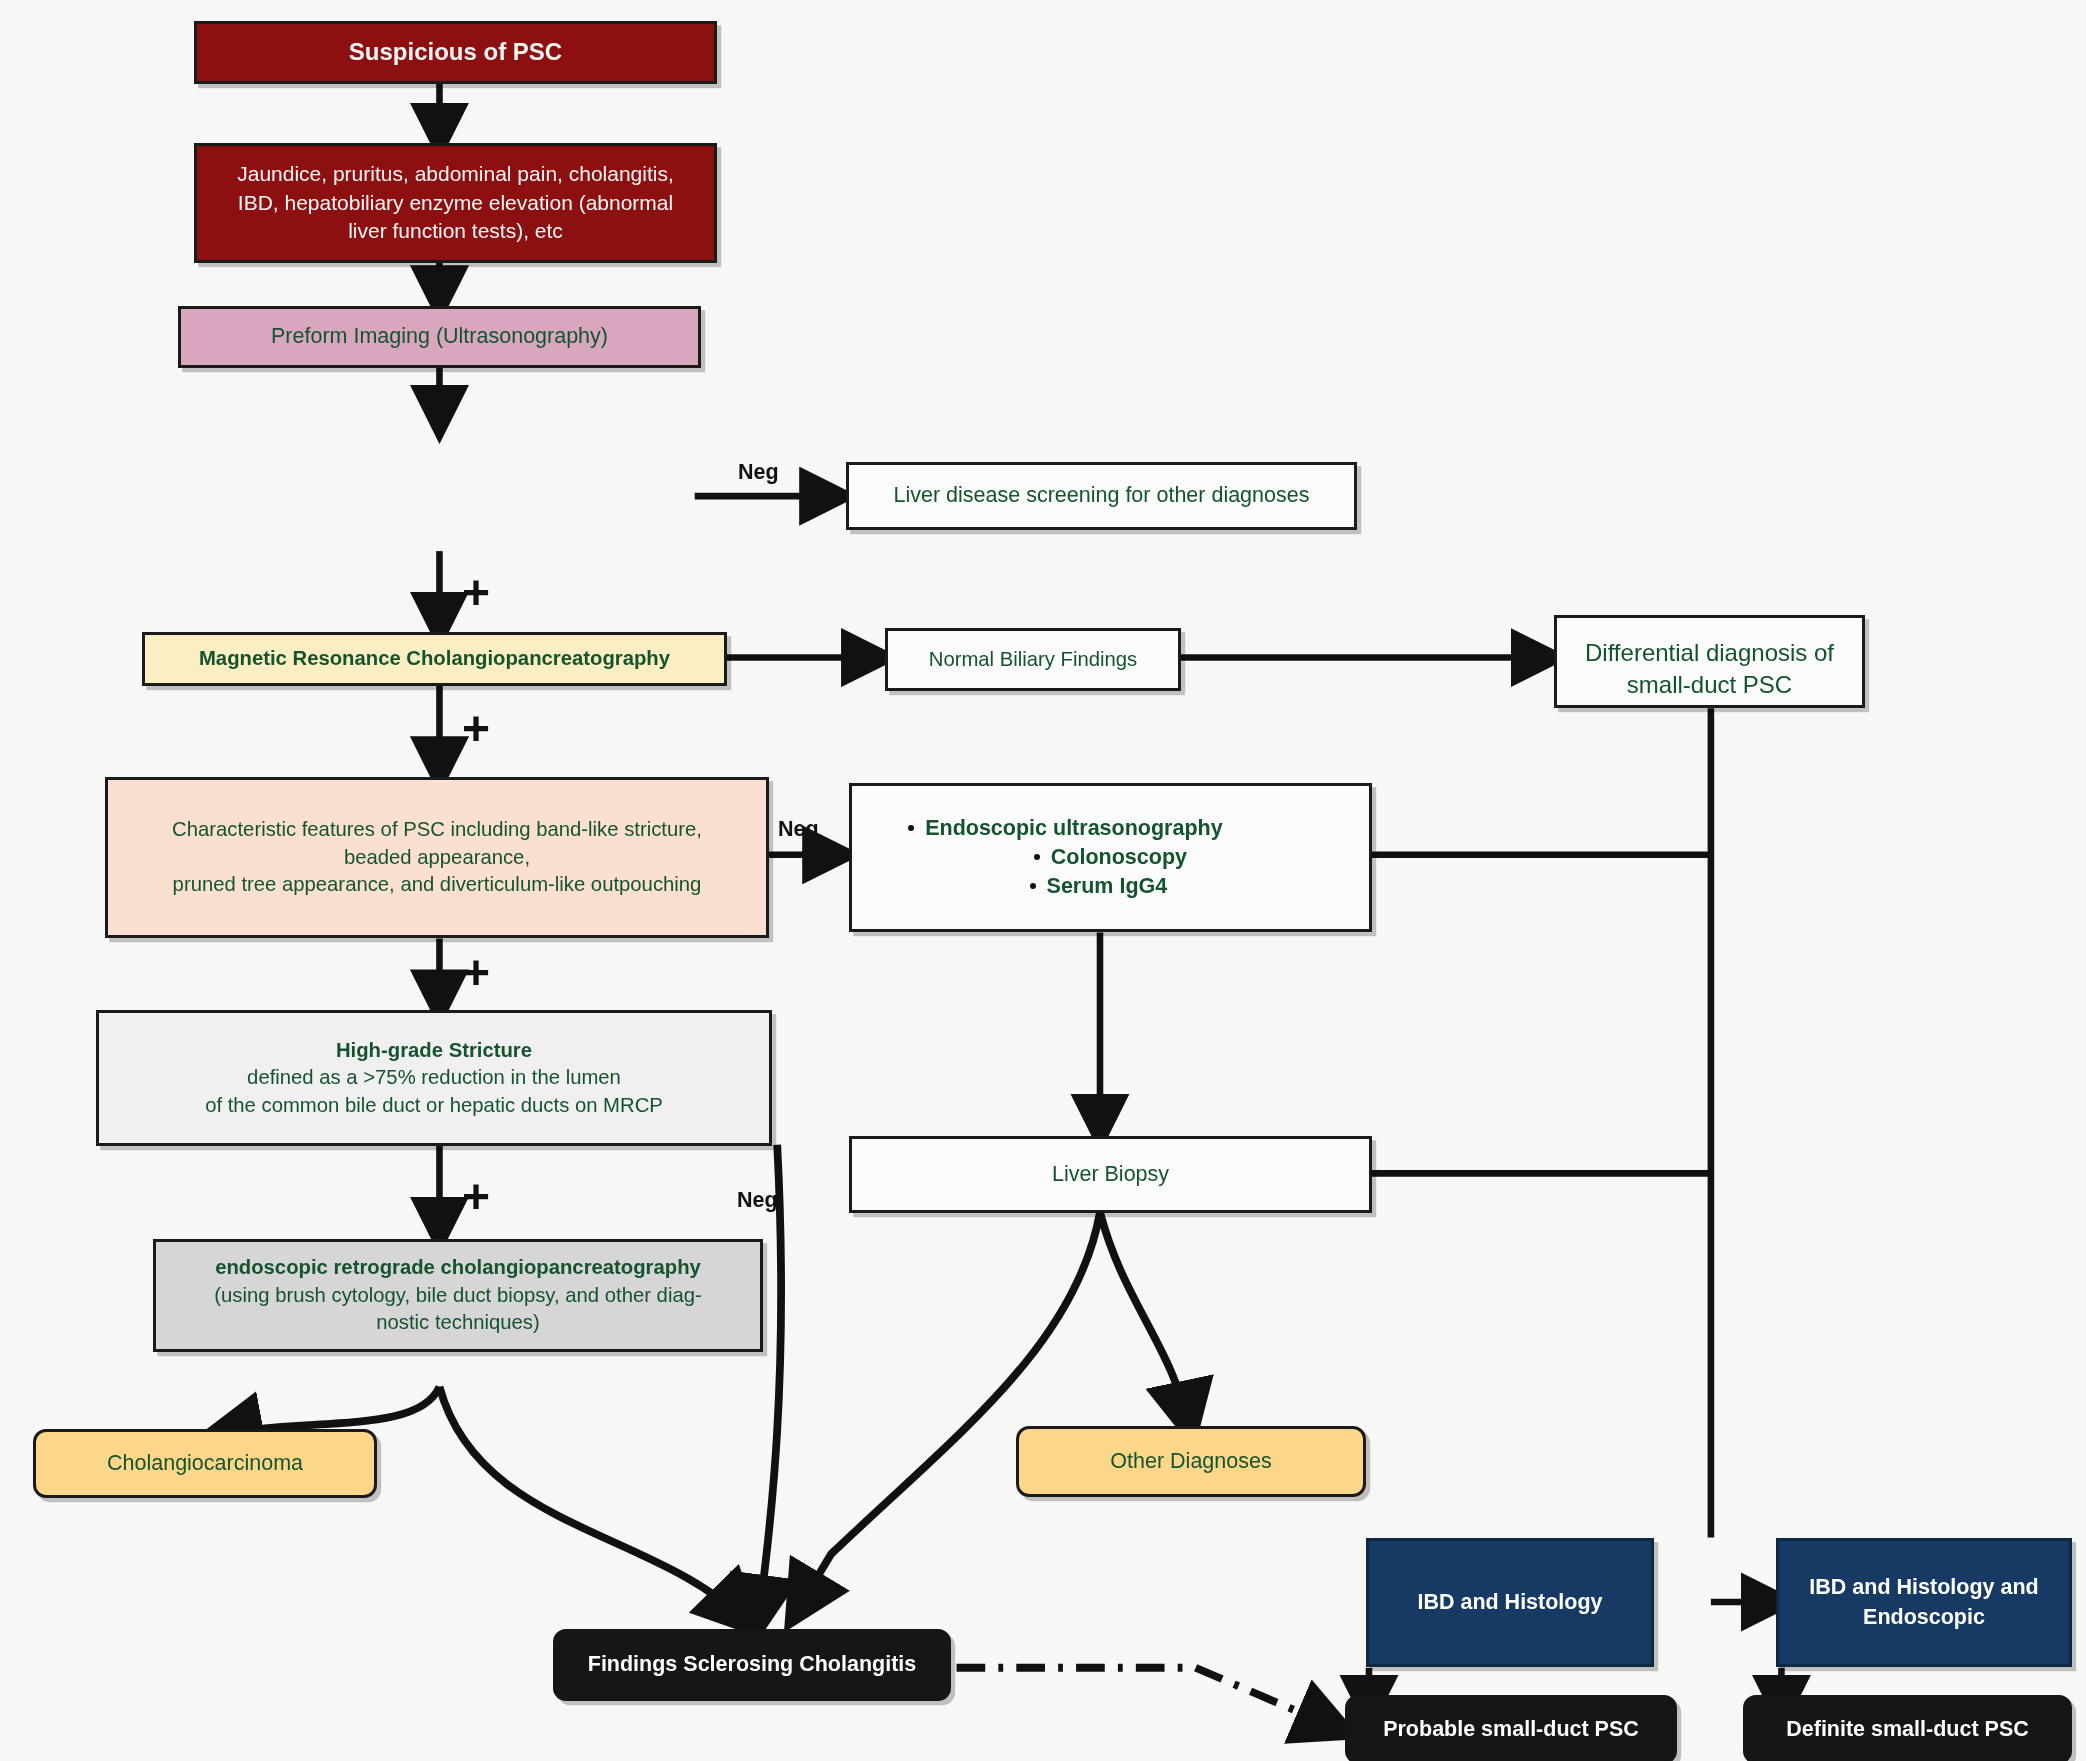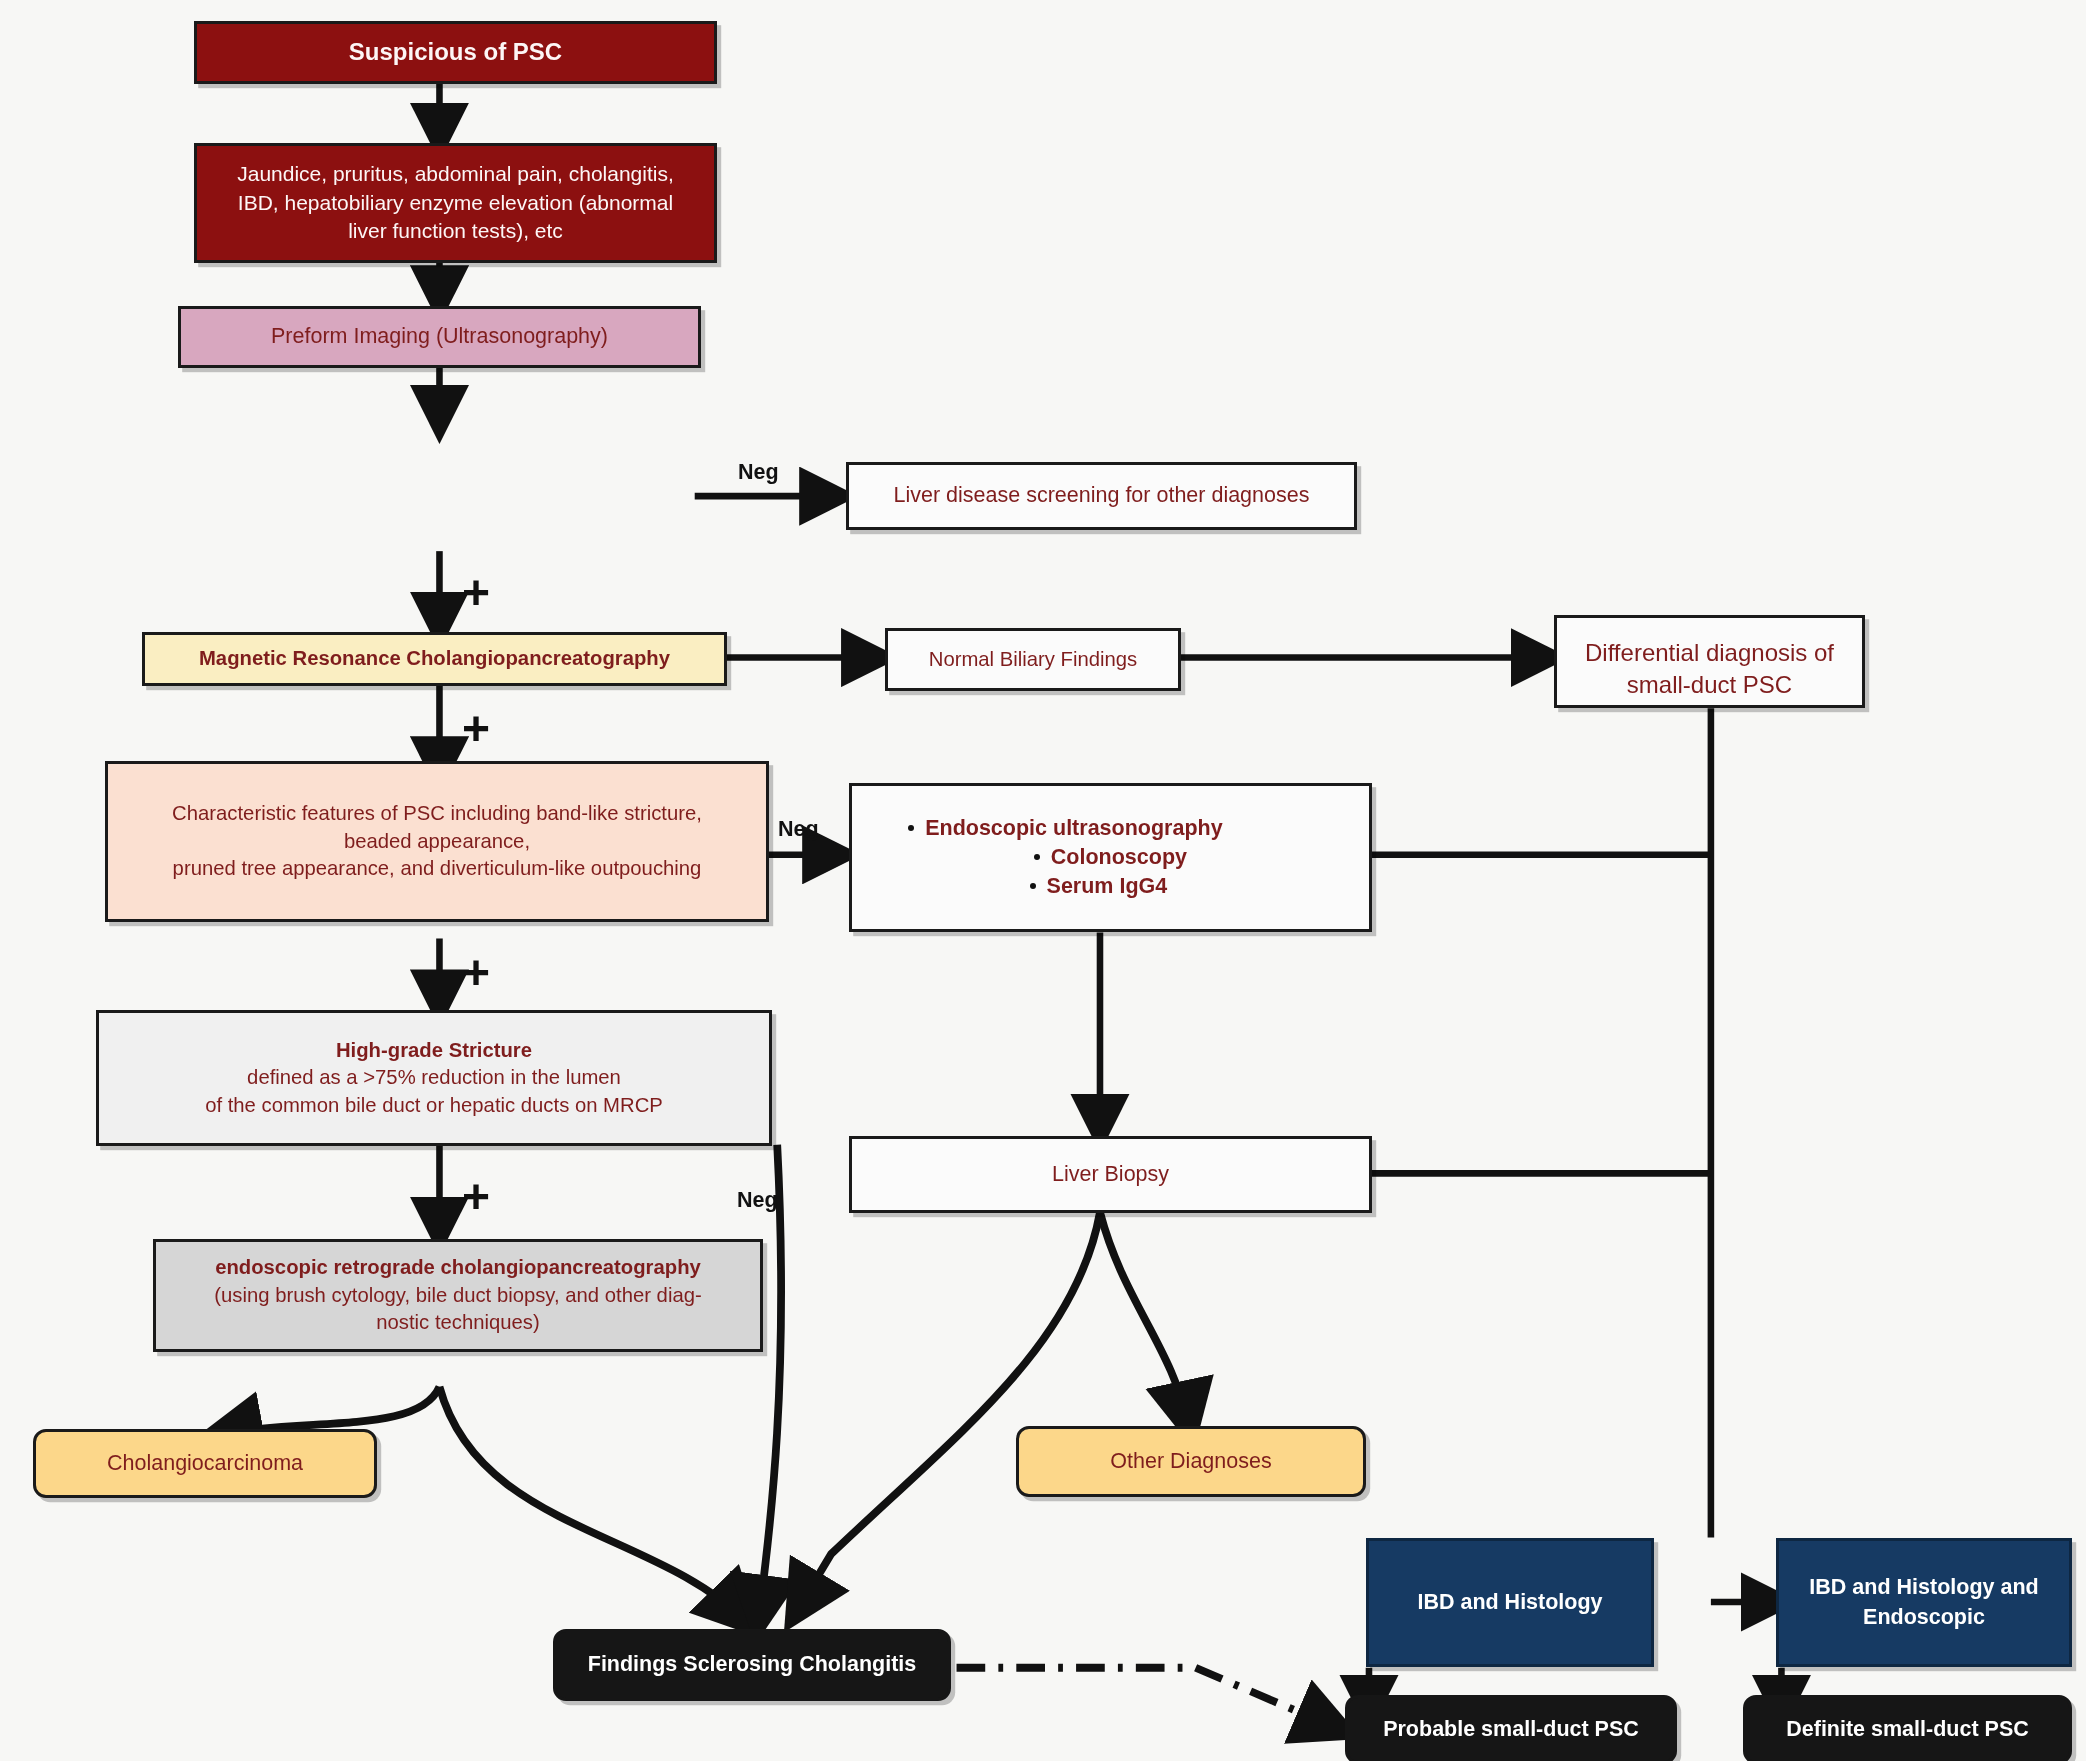--- a/index.html
+++ b/index.html
@@ -1,19 +1,19 @@
 <!DOCTYPE html>
 <html style="font-size:9.6px"><head>
 <meta charset="utf-8">
 <style>
   html,body{margin:0;padding:0;background:#f7f7f5;}
   body{font-family:"Liberation Sans",sans-serif;}
   #stage{position:relative;width:2087px;height:1761px;background:#f7f7f5;overflow:hidden;}
   .node{position:absolute;box-sizing:border-box;display:flex;align-items:center;justify-content:center;
-        text-align:center;border:3px solid #1a1a1a;line-height:1.35;color:#7f1d1d;
+        text-align:center;border:3px solid #1a1a1a;line-height:1.35;color:#14532d;
         box-shadow:4.2px 4.2px 0 rgba(0,0,0,0.22);}
   .node .txt{padding:3.6px 8.4px;width:100%;}
   .bold{font-weight:bold;}
   .dark-red{background:#8c1010;color:#fdf6f6;margin-left:16px;}
   .pink{background:#d8a7bf;}
   .blue-l{background:#dbe6f5;}
   .cream{background:#faeec2;}
   .peach{background:#fbe0d1;}
   .grey-l{background:#f0f0f0;}
   .grey-m{background:#d6d6d6;}
@@ -132,21 +132,21 @@
     <div class="txt">Normal Biliary Findings</div>
   </div>
 
   <div class="node white" style="left:1554px;top:615px;width:311px;height:93px;font-size:24px;align-items:flex-end;">
     <div class="txt">
       <div>Differential diagnosis of</div>
       <div>small-duct PSC</div>
     </div>
   </div>
 
-  <div class="node peach" style="left:105px;top:761px;width:664px;height:161px;font-size:20.3px;">
+  <div class="node peach" style="left:105px;top:777px;width:664px;height:161px;font-size:20.3px;">
     <div class="txt">
       <div>Characteristic features of PSC including band-like stricture,</div>
       <div>beaded appearance,</div>
       <div>pruned tree appearance, and diverticulum-like outpouching</div>
     </div>
   </div>
 
   <div class="node white" style="left:849px;top:783px;width:523px;height:149px;font-size:21.5px;">
     <div class="txt">
       <ul class="bullets">

